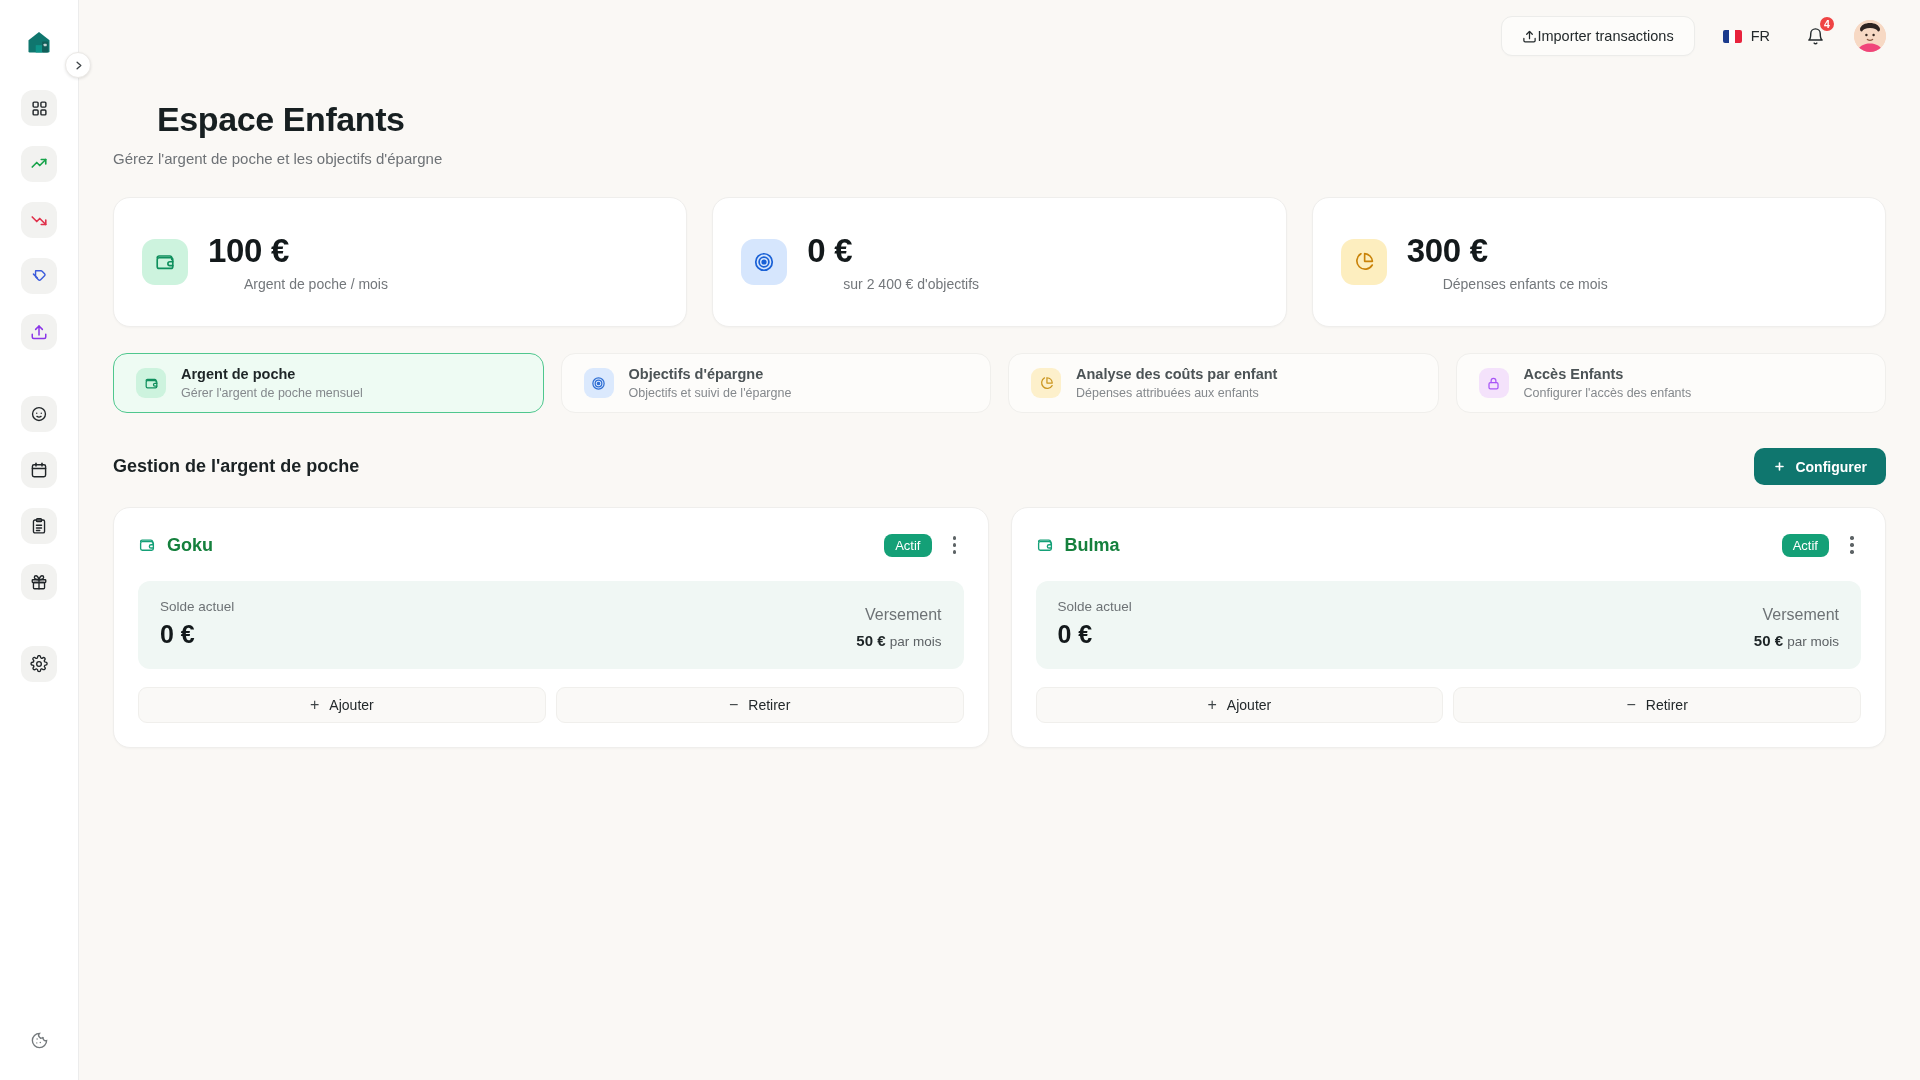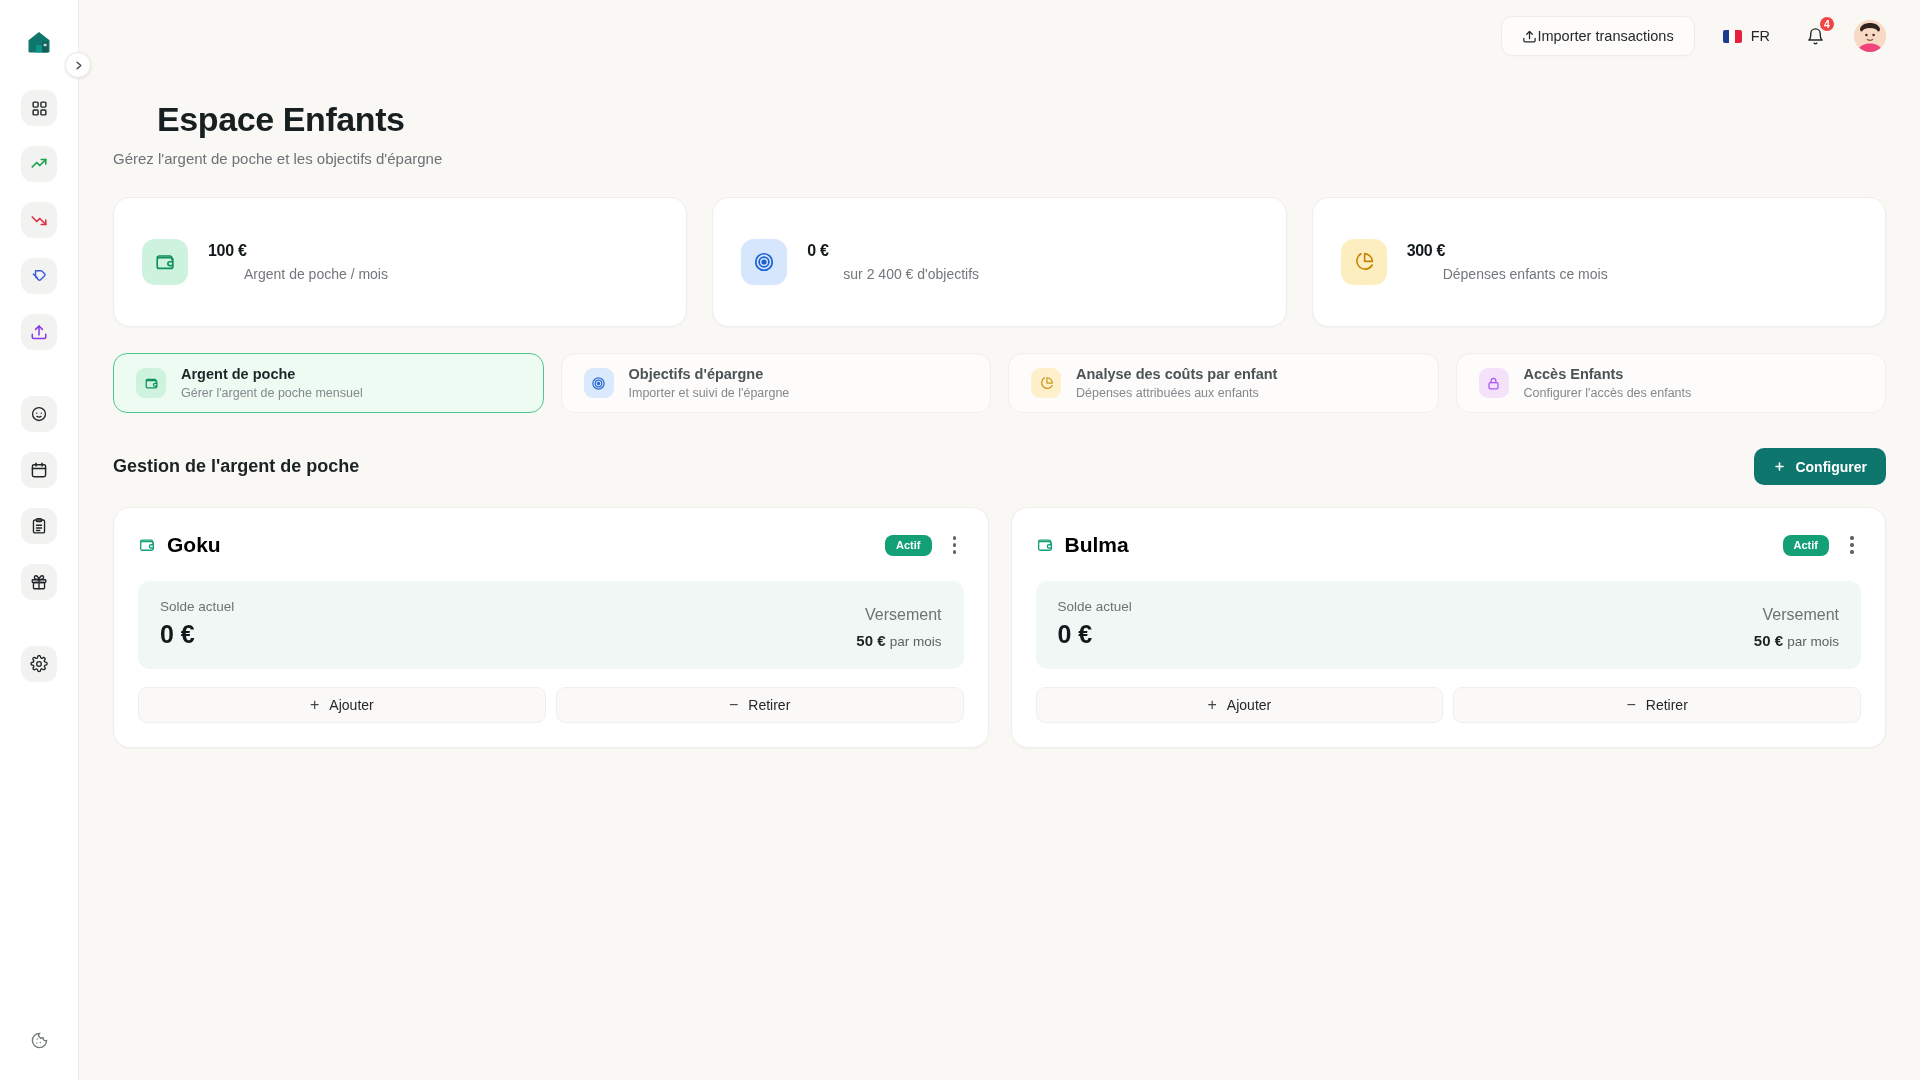--- a/index.html
+++ b/index.html
@@ -94,21 +94,21 @@
   .stats { display:flex; gap:25px; margin-top:30px; }
   .stat-card {
     flex:1; height:130px; background:#ffffff;
     border:1px solid #efeeec; border-radius:17px;
     display:flex; align-items:center; gap:20px;
     padding:0 28px;
     box-shadow:0 1px 2px rgba(16,24,40,.03);
   }
   .stat-ico { width:46px; height:46px; border-radius:13px;
     display:flex; align-items:center; justify-content:center; flex:0 0 46px; }
-  .stat-val { font-size:16px; font-weight:bold; color:#13191b; letter-spacing:-0.3px; }
+  .stat-val { font-size:33px; font-weight:bold; color:#13191b; letter-spacing:-0.3px; }
   .stat-lbl { font-size:14px; color:#73777b; margin-top:6px;margin-left:36px; }
 
   
   .tabs { display:flex; gap:17px; margin-top:26px; }
   .tab {
     flex:1; height:60px; border-radius:14px;
     display:flex; align-items:center; gap:15px;
     padding:0 22px; cursor:pointer;
     background:#fdfcfa; border:1px solid #f0efec;
   }
@@ -132,24 +132,24 @@
 
   
   .kids { display:flex; gap:22px; margin-top:22px; }
   .kid-card {
     flex:1; background:#ffffff; border:1px solid #efeeec;
     border-radius:17px; padding:20px 24px 24px 24px;
     box-shadow:0 1px 2px rgba(16,24,40,.03);
   }
   .kid-head { display:flex; align-items:center; justify-content:space-between; height:34px; }
   .kid-name-wrap { display:flex; align-items:center; gap:11px; }
-  .kid-name { font-size:21px; font-weight:bold; color:#000000; }
+  .kid-name { font-size:18px; font-weight:bold; color:#15803d; }
   .kid-right { display:flex; align-items:center; gap:14px; }
   .badge-actif {
-    background:#14a077; color:#ffffff; font-size:11px; font-weight:bold;
+    background:#14a077; color:#ffffff; font-size:13px; font-weight:normal;
     padding:5px 11px; border-radius:8px; line-height:1;
   }
   .kebab { width:18px; height:22px; display:flex; flex-direction:column;
     align-items:center; justify-content:center; gap:3.5px; cursor:pointer; }
   .kebab i { width:3.4px; height:3.4px; border-radius:50%; background:#5d6366; display:block; }
 
   .balance {
     margin-top:19px; background:#f0f7f4; border-radius:12px;
     padding:18px 22px 20px 22px;
     display:flex; align-items:flex-end; justify-content:space-between;
@@ -408,21 +408,21 @@
         <div class="tab dim">
           <div class="tab-ico" style="background:#dbe9fd">
             <svg width="15" height="15" viewBox="0 0 24 24" fill="none" stroke="#2f6fd4" stroke-width="2">
               <circle cx="12" cy="12" r="9"></circle>
                 <circle cx="12" cy="12" r="5.3"></circle>
                 <circle cx="12" cy="12" r="1.9" fill="#2f6fd4"></circle>
             </svg>
           </div>
           <div>
             <div class="tab-t">Objectifs d'épargne</div>
-            <div class="tab-s">Importer et suivi de l'épargne</div>
+            <div class="tab-s">Objectifs et suivi de l'épargne</div>
           </div>
         </div>
 
         <div class="tab dim">
           <div class="tab-ico" style="background:#fdf0cb">
             <svg width="15" height="15" viewBox="0 0 24 24" fill="none" stroke="#cb9620" stroke-width="2" stroke-linecap="round" stroke-linejoin="round">
               <path d="M21 15.3A9 9 0 1 1 8.7 3"></path>
                 <path d="M21.2 11.3A9.2 9.2 0 0 0 12.7 2.8V11.3z"></path>
             </svg>
           </div>

